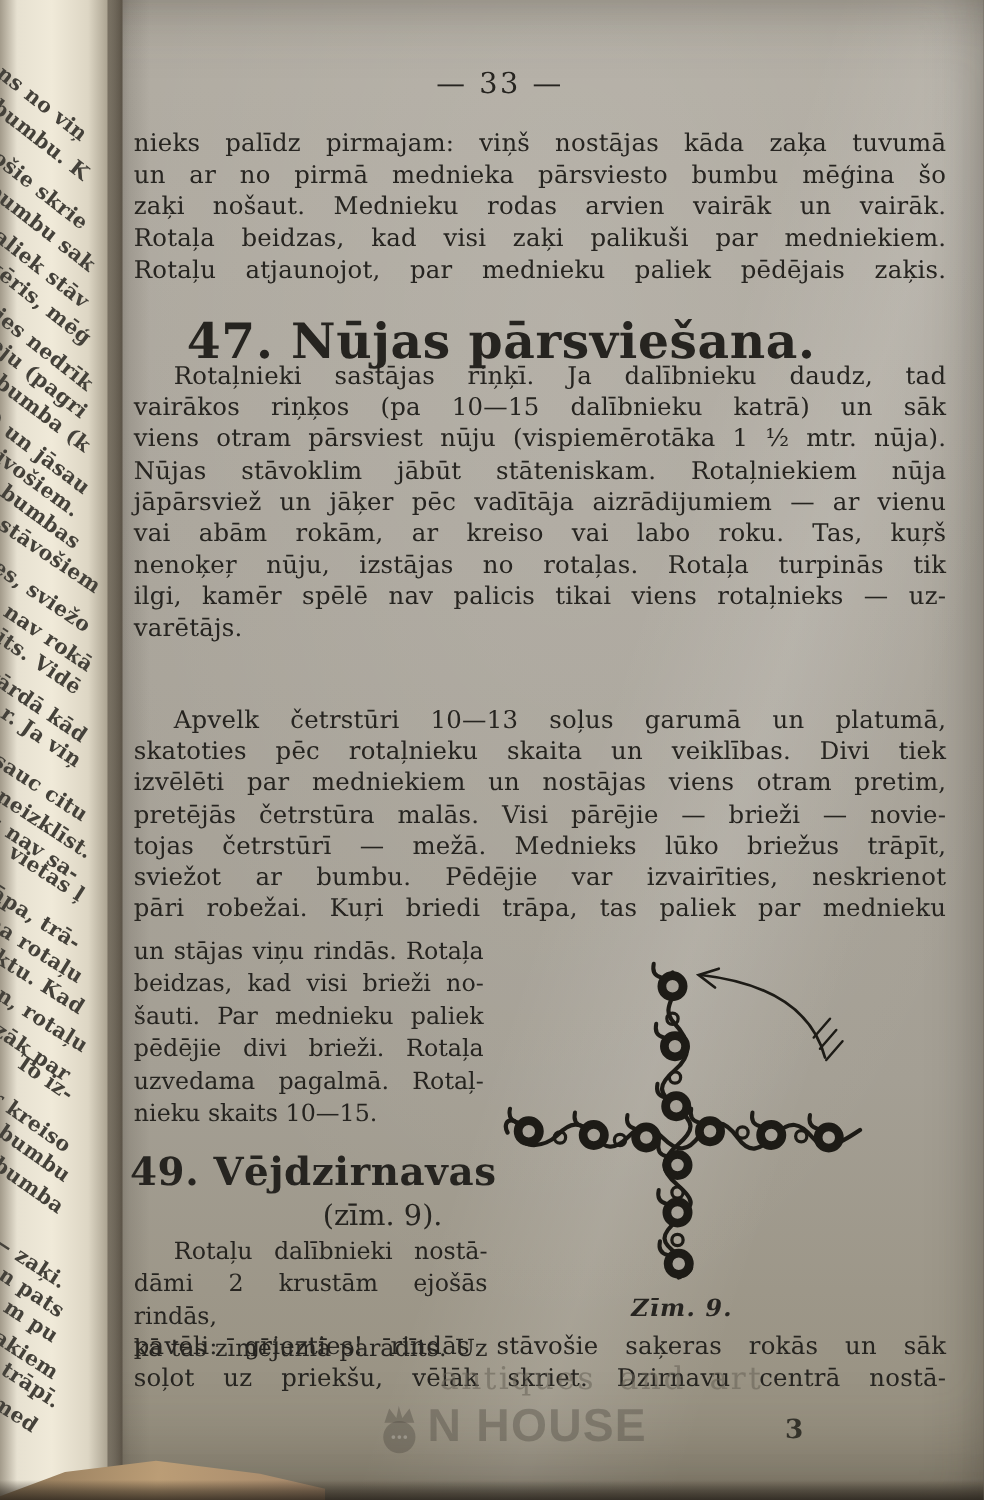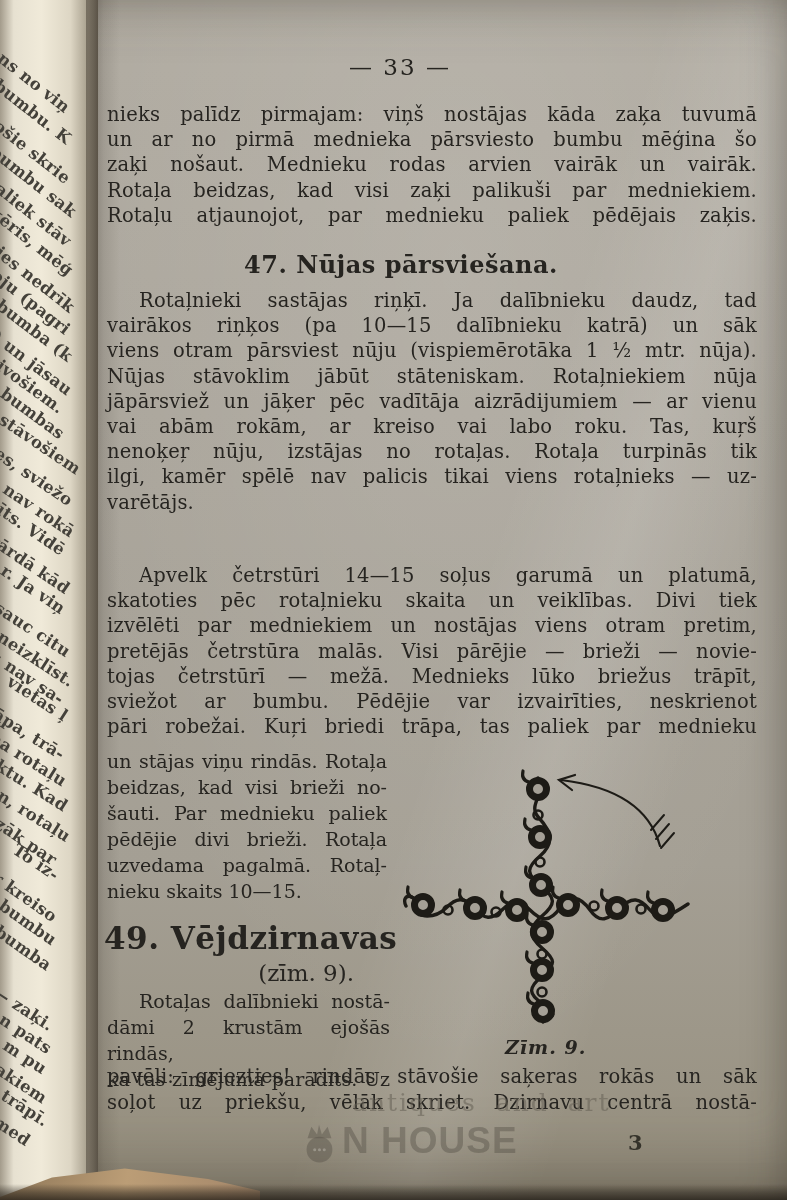--- a/index.html
+++ b/index.html
@@ -24,21 +24,21 @@
     background:linear-gradient(to right, rgba(52,45,37,0.45), rgba(52,45,37,0.12) 45%, transparent 85%);}
   
   .ink{color:#262420;}
   .block{position:absolute;}
   .line{display:block;text-align:justify;text-align-last:justify;
         white-space:normal;letter-spacing:.2px;}
   .body-lines .line{font-size:19.5px;line-height:25.2px;}
   .narrow-lines .line{font-size:19px;line-height:26px;letter-spacing:0;}
   .p4a .line{line-height:26px;}
   .p4b .line{font-size:19.5px;line-height:25.5px;}
-  .heading{position:absolute;text-align:center;font-weight:bold;font-size:24px;
+  .heading{position:absolute;text-align:center;font-weight:bold;font-size:39px;
            letter-spacing:.5px;white-space:nowrap;}
   .pageno{position:absolute;text-align:center;font-size:23px;letter-spacing:2px;}
   .subcap{position:absolute;text-align:right;font-size:23px;}
   .figcap{position:absolute;font-size:19px;font-weight:bold;letter-spacing:1px;font-style:italic;}
   .signum{position:absolute;font-size:21px;font-weight:bold;color:#34322a;}
   
   .fig{position:absolute;left:398px;top:758px;}
   
   .wm-script{position:absolute;left:352px;top:1088px;font-size:25px;
              color:rgba(102,96,85,0.55);letter-spacing:2px;word-spacing:9px;}
@@ -82,21 +82,21 @@
         <span class="line">jāpārsviež un jāķer pēc vadītāja aizrādijumiem — ar vienu</span>
         <span class="line">vai abām rokām, ar kreiso vai labo roku.  Tas, kuŗš</span>
         <span class="line">nenoķeŗ nūju, izstājas no rotaļas.  Rotaļa turpinās tik</span>
         <span class="line">ilgi, kamēr spēlē nav palicis tikai viens rotaļnieks — uz-</span>
         <span class="line" style="text-align-last: left;">varētājs.</span>
       </div>
 
 
     <div class="block body-lines ink" style="left:107px;top:563px;width:650px;">
 
-    <span class="line" style="text-indent: 32px;">Apvelk četrstūri 14—15 soļus garumā un platumā,</span>
+    <span class="line" style="text-indent: 32px;">Apvelk četrstūri 10—13 soļus garumā un platumā,</span>
         <span class="line">skatoties pēc rotaļnieku skaita un veiklības.  Divi tiek</span>
         <span class="line">izvēlēti par medniekiem un nostājas viens otram pretim,</span>
         <span class="line">pretējās četrstūra malās.  Visi pārējie — brieži — novie-</span>
         <span class="line">tojas četrstūrī — mežā.  Mednieks lūko briežus trāpīt,</span>
         <span class="line">sviežot ar bumbu.  Pēdējie var izvairīties, neskrienot</span>
         <span class="line">pāri robežai.  Kuŗi briedi trāpa, tas paliek par mednieku</span>
       </div>
 
     <div class="block narrow-lines ink" style="left:107px;top:748px;width:280px;">
 
@@ -106,21 +106,21 @@
         <span class="line">pēdējie divi brieži.  Rotaļa</span>
         <span class="line">uzvedama pagalmā.  Rotaļ-</span>
         <span class="line" style="text-align-last: left;">nieku skaits 10—15.</span>
       </div>
 
     <div class="heading ink" style="left:104px;top:920px;width:250px;font-size:31px;">49.  Vējdzirnavas</div>
     <div class="subcap ink" style="left:104px;top:960px;width:250px;">(zīm. 9).</div>
 
     <div class="block narrow-lines p4a ink" style="left:107px;top:988px;width:283px;">
 
-    <span class="line" style="text-indent: 32px;">Rotaļas dalībnieki nostā-</span>
+    <span class="line" style="text-indent: 32px;">Rotaļu dalībnieki nostā-</span>
         <span class="line">dāmi 2 krustām ejošās rindās,</span>
         <span class="line">kā tas zīmējumā parādīts.  Uz</span>
       </div>
 
     <div class="block p4b ink" style="left:107px;top:1064px;width:650px;">
 
     <span class="line">pavēli: griezties! rindās stāvošie saķeras rokās un sāk</span>
         <span class="line">soļot uz priekšu, vēlāk skriet.  Dzirnavu centrā nostā-</span>
       </div>
 

